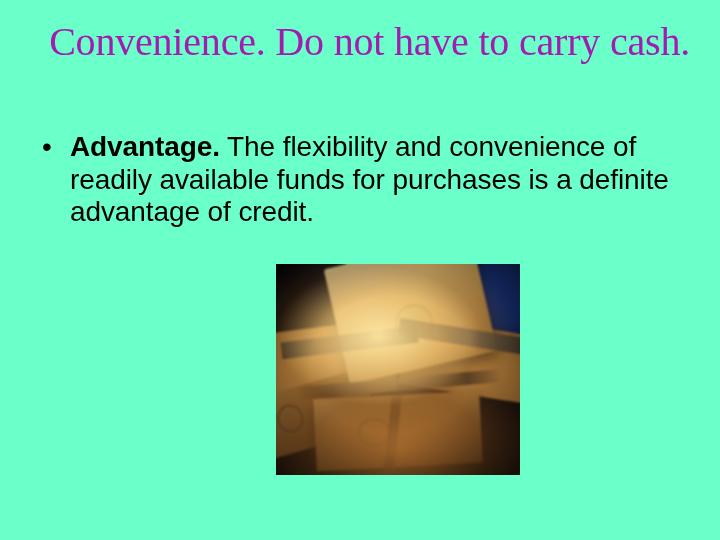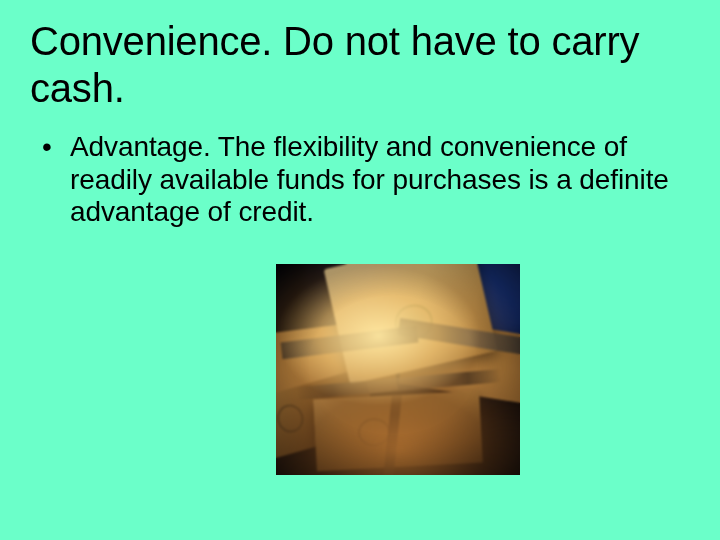--- a/index.html
+++ b/index.html
@@ -20,23 +20,23 @@
     background: #6bffc9;
     overflow: hidden;
   }
 
   
   #slide-title {
     position: absolute;
     left: 30px;
     top: 18px;
     width: 660px;
-    text-align: left;
-    color: #000000;
-    font-family: Liberation Sans, sans-serif;
+    text-align: right;
+    color: #a21caf;
+    font-family: Liberation Serif, serif;
     font-size: 40px;
     line-height: 47px;
     font-weight: 400;
     letter-spacing: -0.2px;
     white-space: pre-wrap;
   }
 
   
   #body-block {
     position: absolute;
@@ -60,21 +60,21 @@
   .bullet-dot {
     position: absolute;
     left: 8px;
     top: 0;
     font-size: 28px;
     line-height: 32.5px;
     color: #000000;
   }
 
   .bullet-lead {
-    font-weight: normal;
+    font-weight: bold;
   }
 
   
   #money-photo {
     position: absolute;
     left: 276px;
     top: 264px;
     width: 244px;
     height: 211px;
     overflow: hidden;

